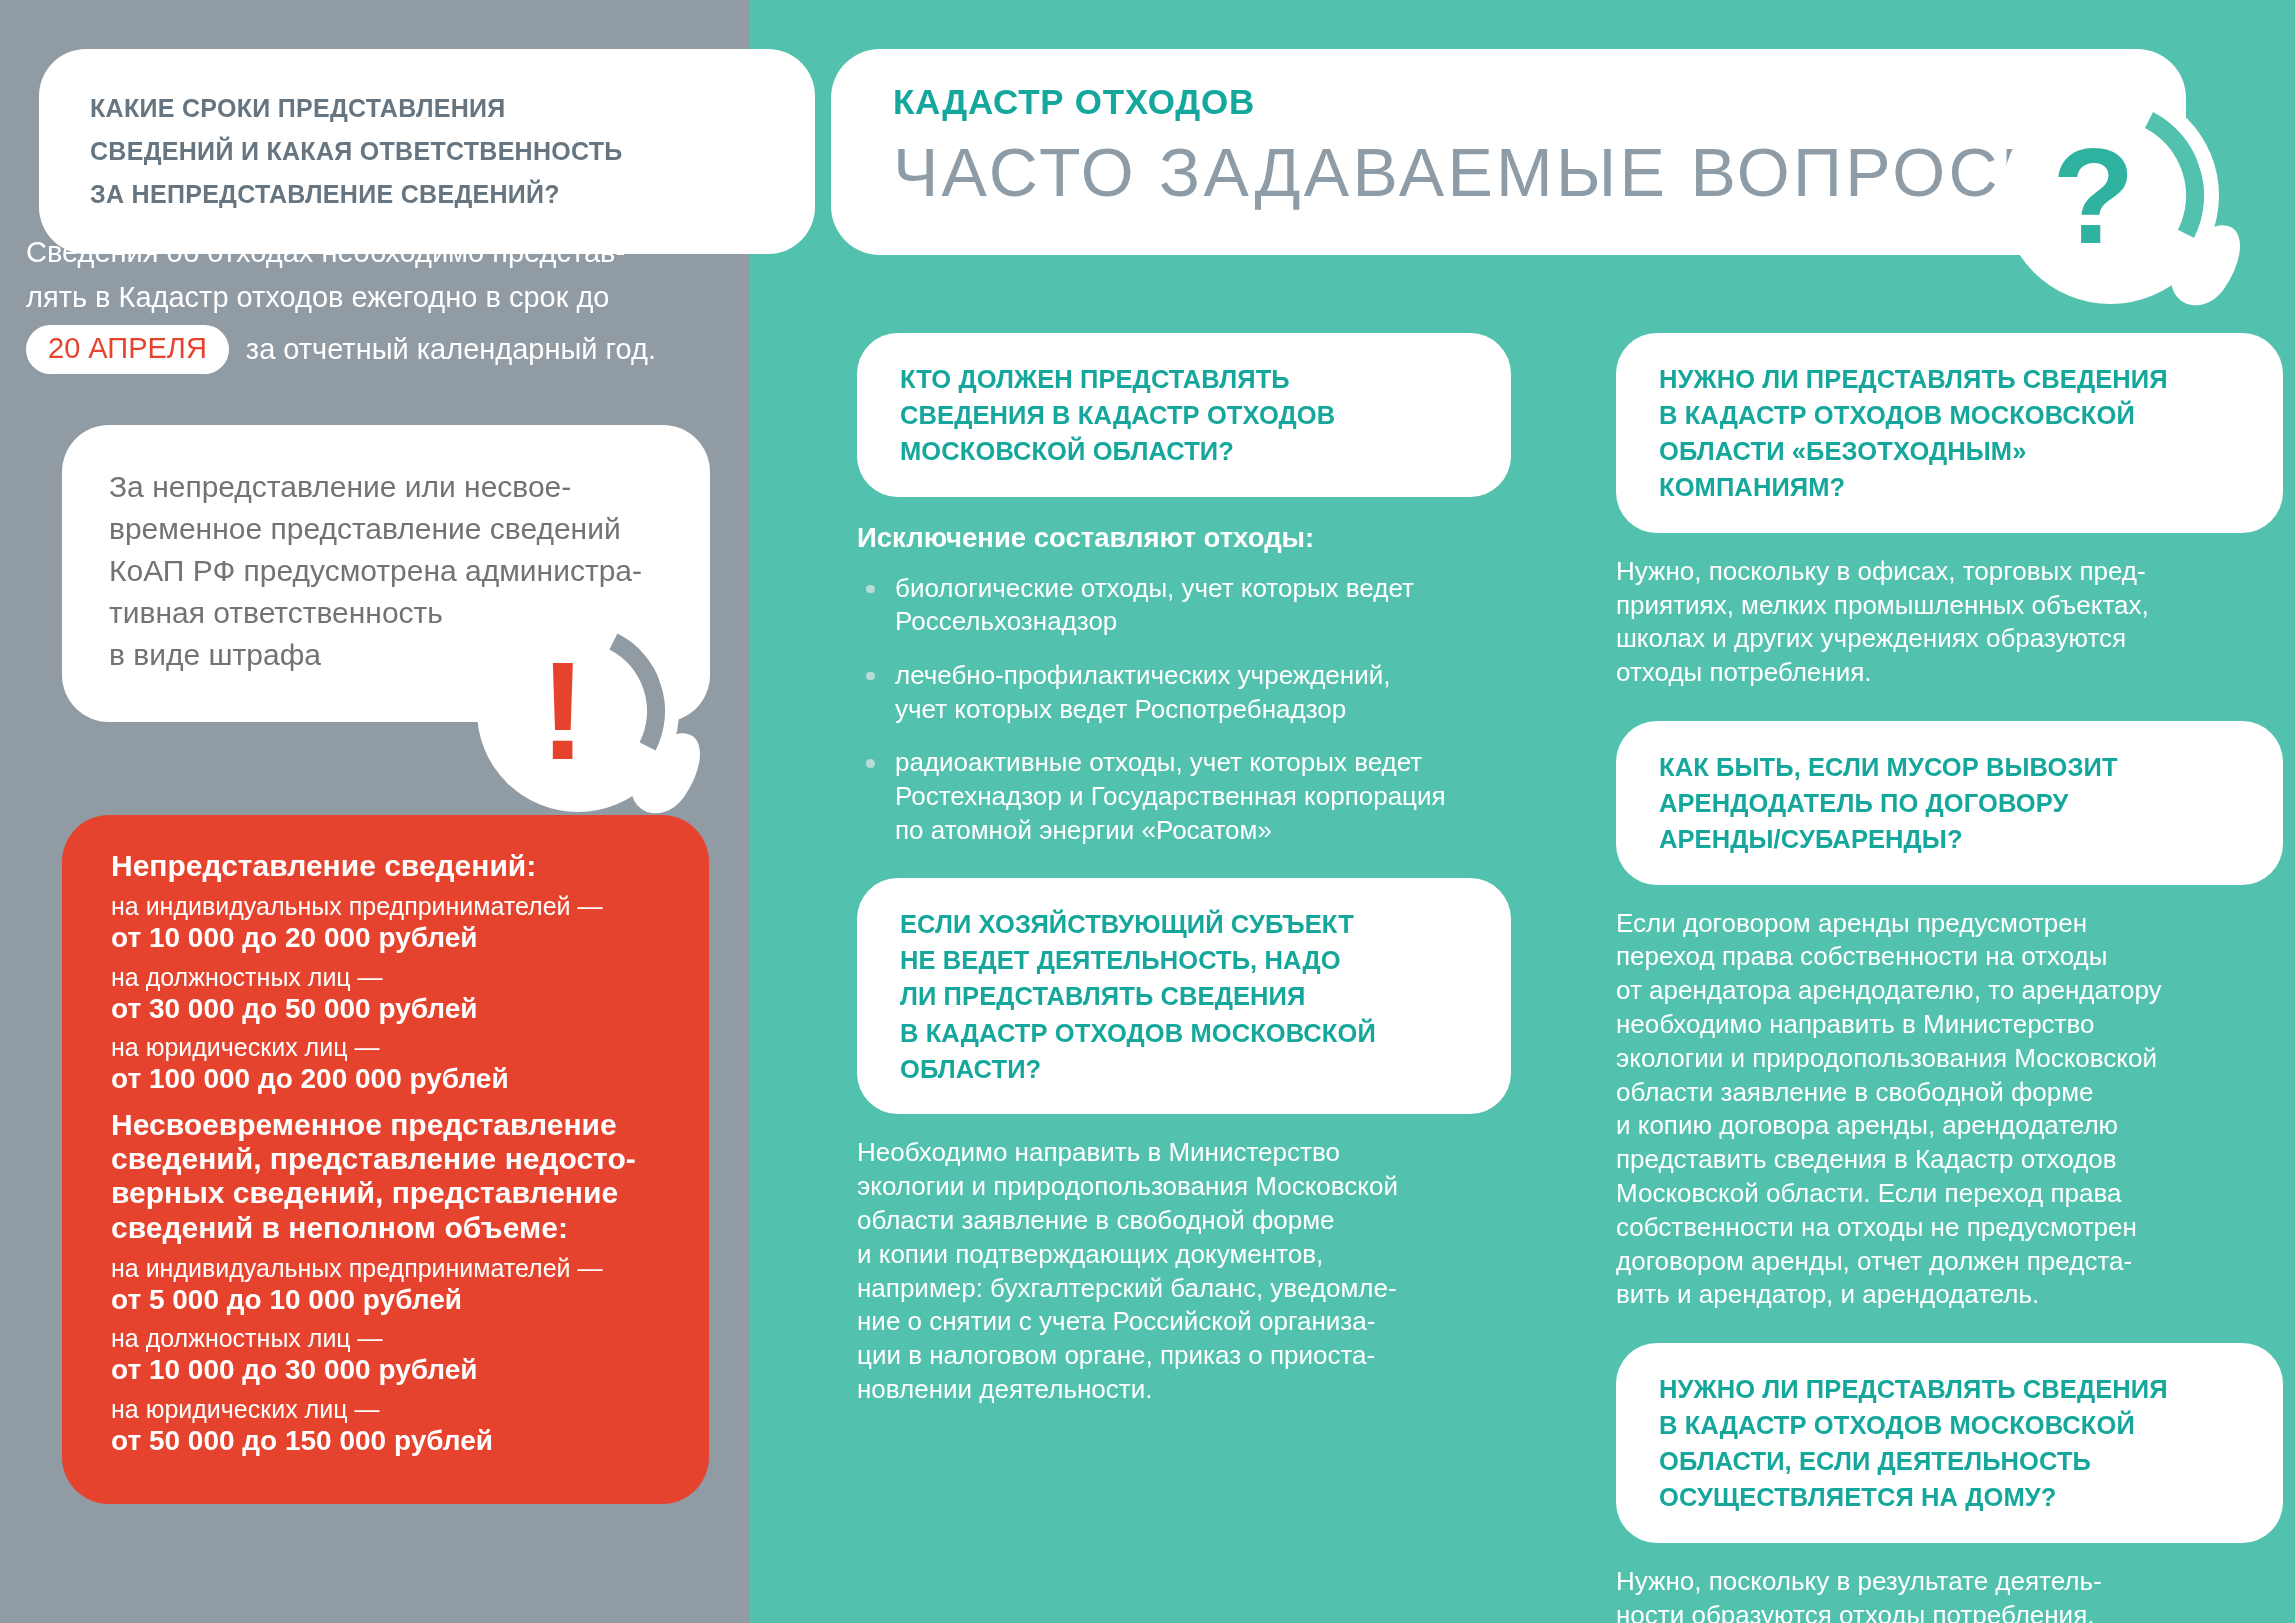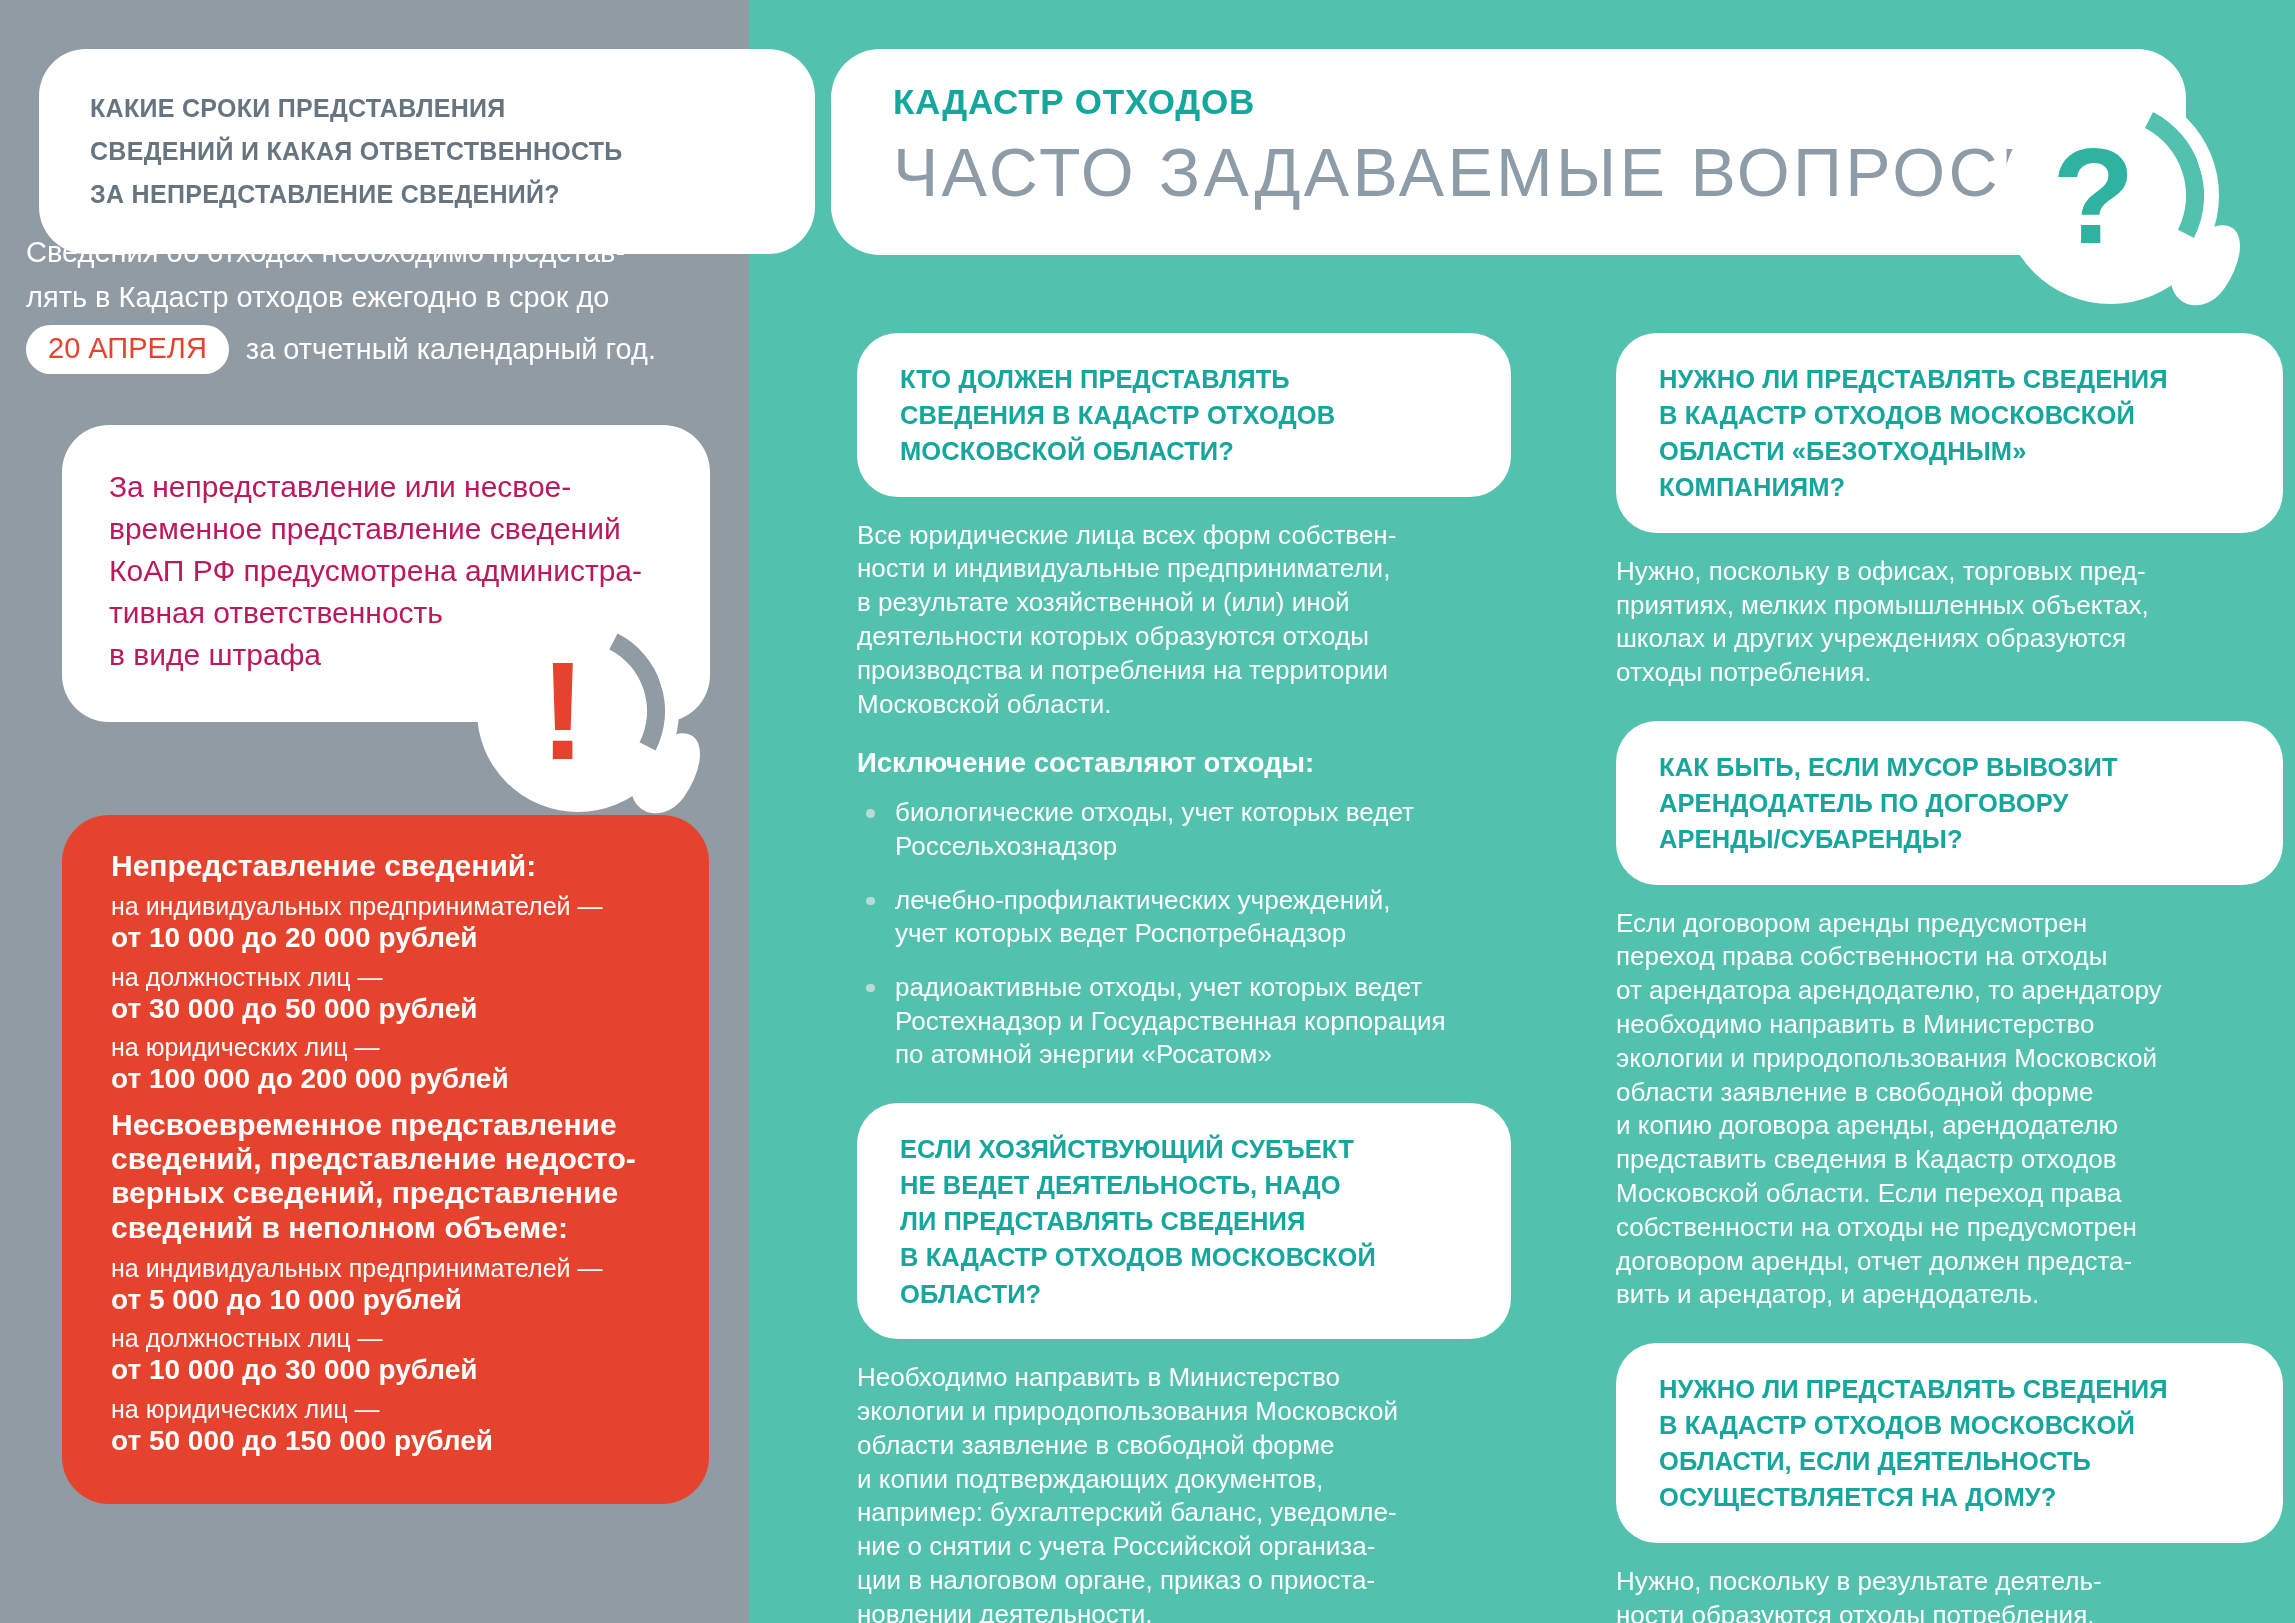--- a/index.html
+++ b/index.html
@@ -33,21 +33,21 @@
   }
   .date-badge {
     display:inline-block; background:#FFFFFF; color:#E6432E;
     border-radius:29px; padding:6.5px 22px 9.2px; font-size:29px; font-weight:400;
   }
 
   .warning-card {
     position:absolute; left:62px; top:425px; width:648px; box-sizing:border-box;
     background:#FFFFFF; border-radius:47px; padding:41px 47px 46px;
   }
-  .warning-card p { margin:0; color:#be185d; font-size:30px; line-height:1.4; }
+  .warning-card p { margin:0; color:#737373; font-size:30px; line-height:1.4; }
 
   .bubble { position:absolute; border-radius:50%; background:#FFFFFF; }
   .bubble .crescent {
     position:absolute; inset:7%; border-radius:50%;
     border:18.3px solid transparent; transform:rotate(-18deg);
   }
   .bubble .tail {
     position:absolute; right:-15.7px; bottom:-5.2px; width:56px; height:89px;
     background:#FFFFFF; border-radius:50% 50% 50% 50% / 62% 62% 38% 38%;
     transform:rotate(35deg);
@@ -181,26 +181,20 @@
       <span class="tail"></span>
       <span class="crescent"></span>
       <span class="mark">?</span>
     </div>
   </header>
 
   <section class="col col-mid">
     <div class="q-card pre">КТО ДОЛЖЕН ПРЕДСТАВЛЯТЬ
 СВЕДЕНИЯ В КАДАСТР ОТХОДОВ
 МОСКОВСКОЙ ОБЛАСТИ?</div>
-    <p class="answer pre">Все юридические лица всех форм собствен-
-ности и индивидуальные предприниматели,
-в результате хозяйственной и (или) иной
-деятельности которых образуются отходы
-производства и потребления на территории
-Московской области.</p>
 
     <p class="list-heading">Исключение составляют отходы:</p>
     <ul class="exceptions">
       <li>
         <span class="bullet-dot"></span>
         <span class="pre">биологические отходы, учет которых ведет
 Россельхознадзор</span>
       </li>
       <li>
         <span class="bullet-dot"></span>

